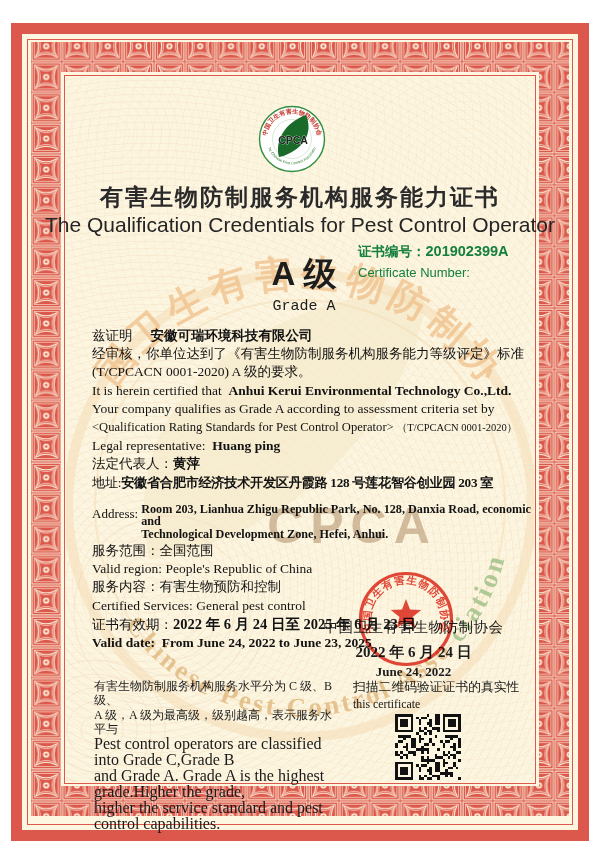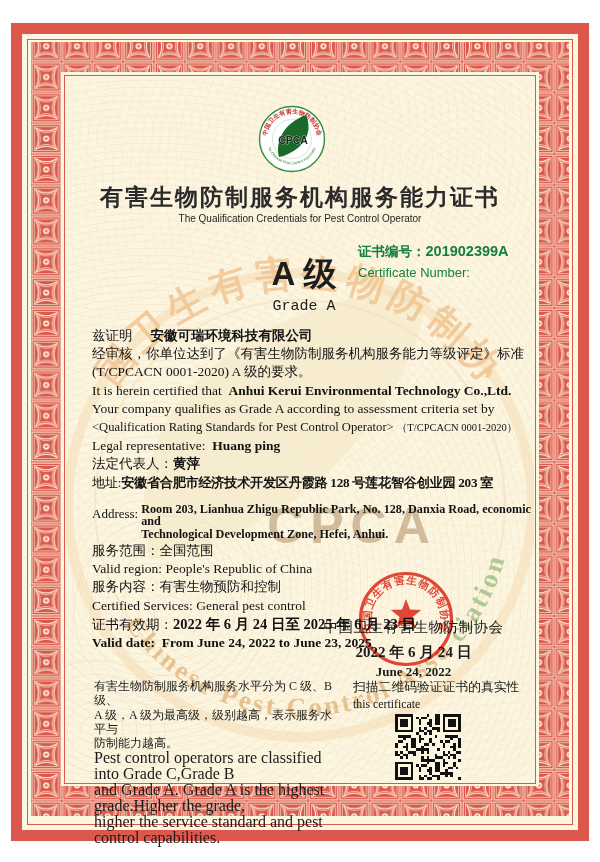--- a/index.html
+++ b/index.html
@@ -14,21 +14,21 @@
   .paper{position:absolute;left:66px;top:77px;right:66px;bottom:80px;background:#fcf5e0;
     background-image:
       repeating-radial-gradient(circle at 18% 72%, rgba(236,190,160,.16) 0 1px, transparent 1px 7px),
       repeating-radial-gradient(circle at 85% 15%, rgba(240,205,150,.12) 0 1px, transparent 1px 9px),
       repeating-radial-gradient(circle at 10% 8%, rgba(240,205,150,.12) 0 1px, transparent 1px 8px);}
   .wm{position:absolute;left:0;top:0;pointer-events:none;}
   
   .abs{position:absolute;}
   .title-zh{left:0;right:0;top:182px;text-align:center;font-size:23px;font-weight:bold;
             letter-spacing:2px;color:#2a2a2a;font-family:"Liberation Sans","DejaVu Sans",sans-serif;}
-  .title-en{left:0;right:0;top:213px;text-align:center;font-size:10px;color:#242424;
+  .title-en{left:0;right:0;top:213px;text-align:center;font-size:21px;color:#242424;
             font-family:"Liberation Sans","DejaVu Sans",sans-serif;}
   .certno{left:358px;top:243px;width:175px;color:#15803d;}
   .certno .l1{font-size:13.5px;font-weight:bold;}
   .certno .num{font-size:14.5px;font-family:"Liberation Sans","DejaVu Sans",sans-serif;}
   .certno .l2{font-size:13px;margin-top:4px;font-family:"Liberation Sans","DejaVu Sans",sans-serif;}
   .grade{left:0;right:0;top:252px;text-align:center;color:#1d1d1d;padding-left:8px;}
   .grade .zh{font-size:33px;font-weight:bold;font-family:"Liberation Sans","DejaVu Sans",sans-serif;}
   .grade .en{font-size:15px;margin-top:1px;font-family:Liberation Mono, monospace;}
   .body-block{left:92px;top:327px;width:442px;font-size:13.5px;line-height:18.2px;color:#121212;}
   .body-block .b{font-weight:bold;}
@@ -188,21 +188,20 @@
     <path d="M0,-16 L4,-5.5 L15.2,-4.9 L6.5,2.1 L9.4,12.9 L0,6.8 L-9.4,12.9 L-6.5,2.1 L-15.2,-4.9 L-4,-5.5 Z" transform="translate(0,-4)" fill="#e23a2d"></path>
     <text font-size="10.5" font-weight="bold" fill="#e23a2d" letter-spacing="1" font-family="Liberation Sans, DejaVu Sans, sans-serif">
       <textPath href="#sealArc" startOffset="50%" text-anchor="middle">中国卫生有害生物防制协会</textPath>
     </text>
   </svg>
 
   <div class="abs foot-left">
     <div class="zh">
       <div>有害生物防制服务机构服务水平分为 C 级、B 级、</div>
       <div>A 级，A 级为最高级，级别越高，表示服务水平与</div>
-      <div>防制能力越高。</div>
     </div>
     <div class="en">
       <div>Pest control operators are classified into Grade C,Grade B</div>
       <div>and Grade A. Grade A is the highest grade.Higher the grade,</div>
       <div>higher the service standard and pest control capabilities.</div>
     </div>
   </div>
 
   <div class="abs qr-note">
     <div class="zh">扫描二维码验证证书的真实性</div>

